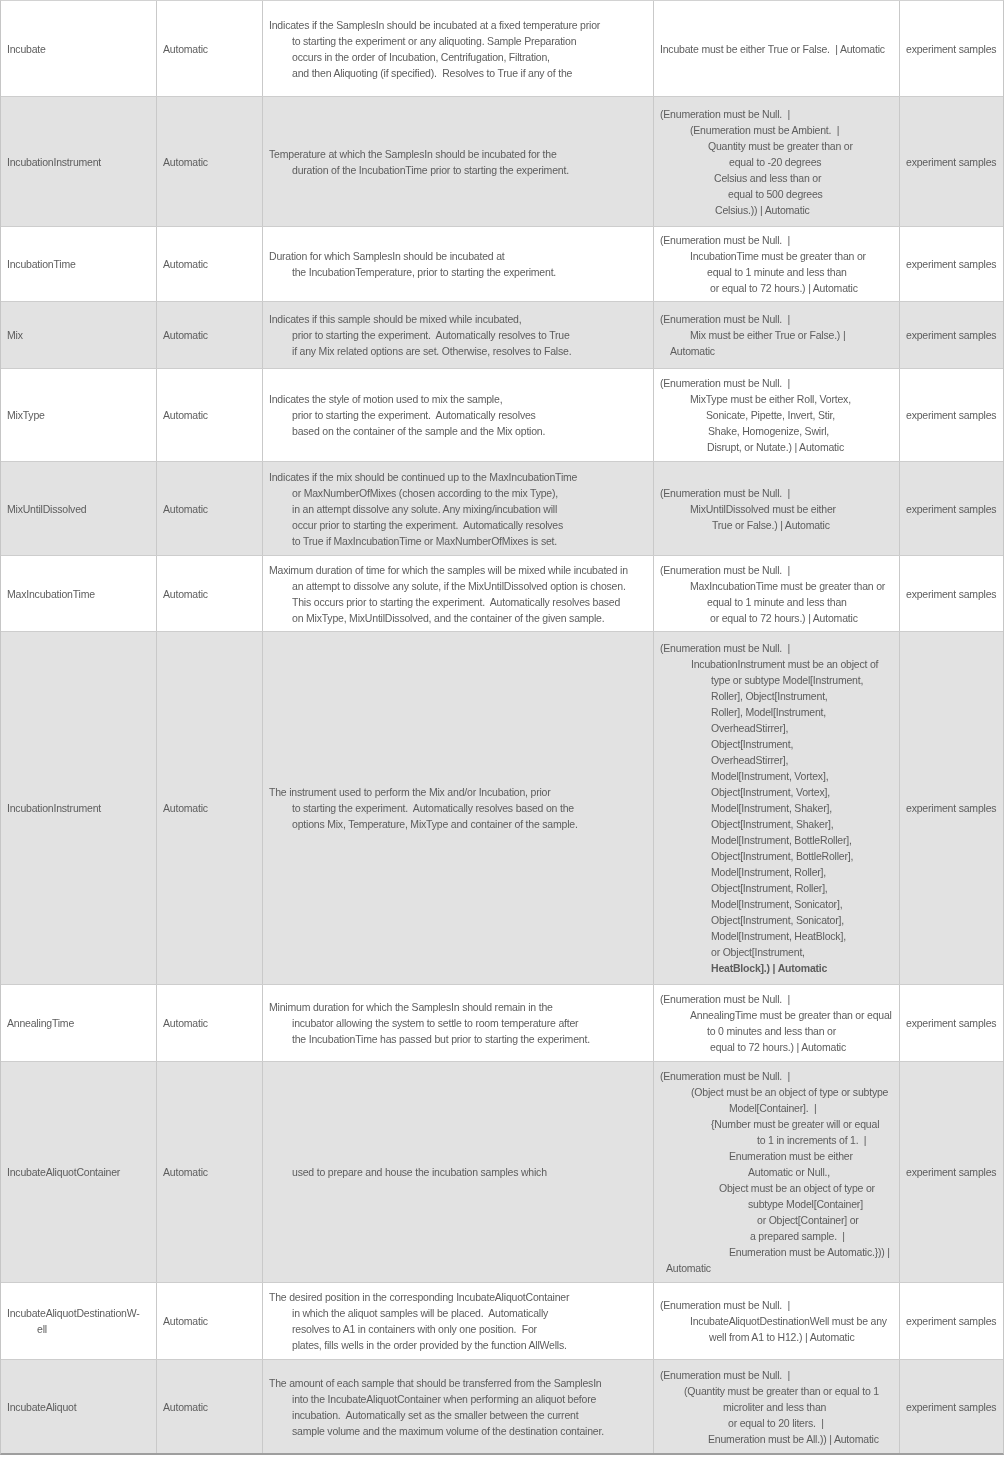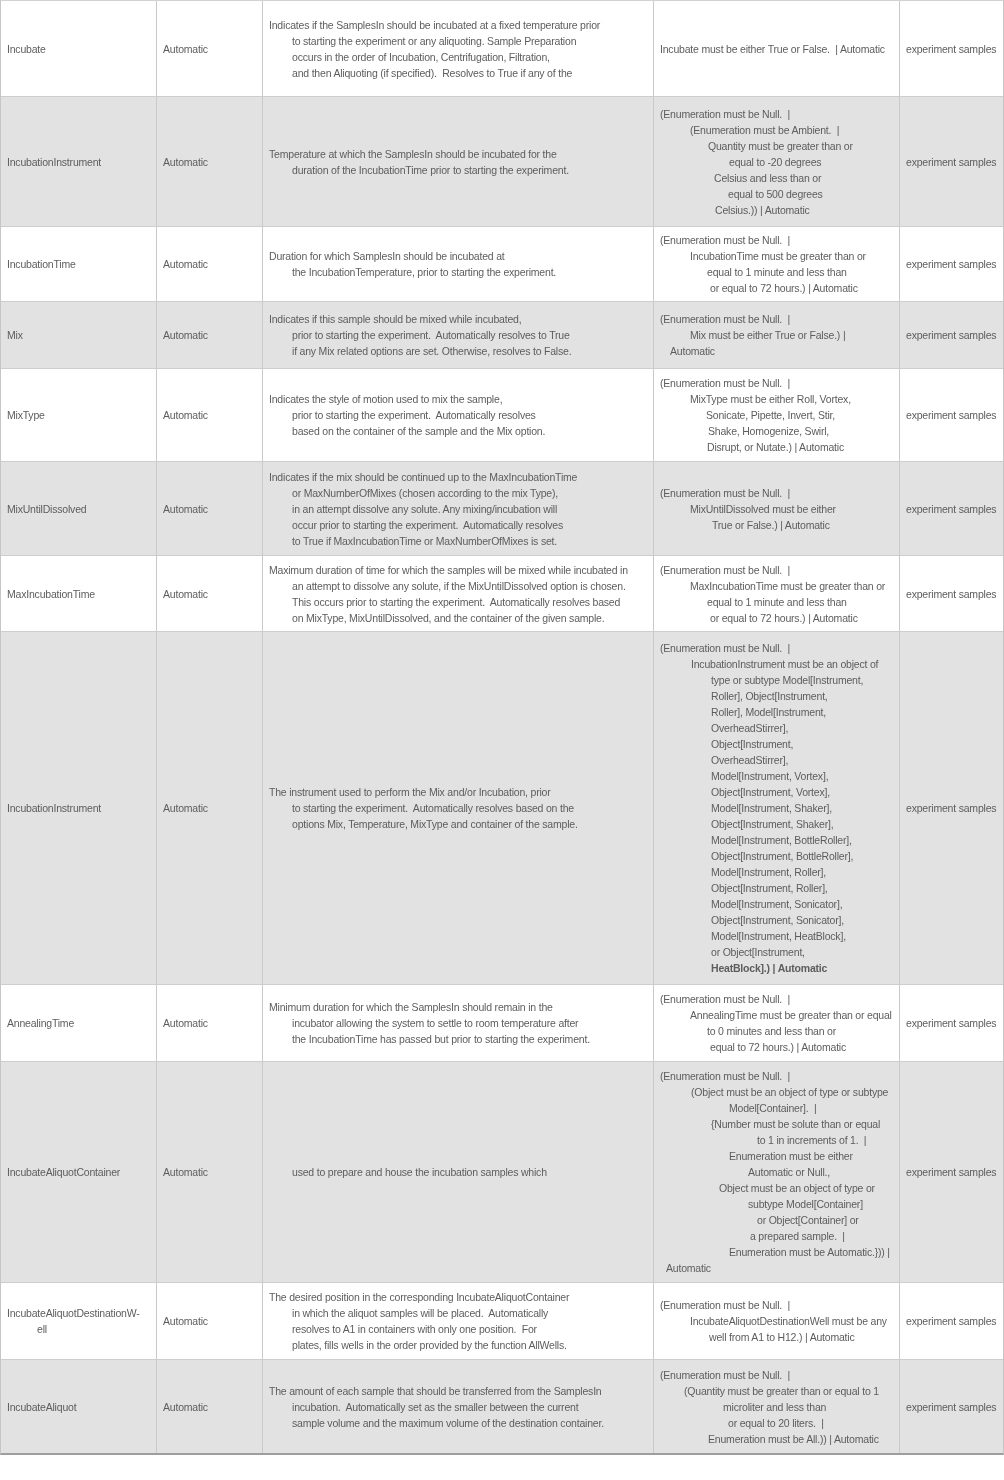--- a/index.html
+++ b/index.html
@@ -274,21 +274,21 @@
       <div class="cell col-default">
         <div class="line">Automatic</div>
       </div>
       <div class="cell col-description">
         <div class="line" style="padding-left: 23px;">used to prepare and house the incubation samples which</div>
       </div>
       <div class="cell col-pattern">
         <div class="line">(Enumeration must be Null.  |</div>
         <div class="line" style="padding-left: 31px;">(Object must be an object of type or subtype</div>
         <div class="line" style="padding-left: 69px;">Model[Container].  |</div>
-        <div class="line" style="padding-left: 51px;">{Number must be solute than or equal</div>
+        <div class="line" style="padding-left: 51px;">{Number must be greater will or equal</div>
         <div class="line" style="padding-left: 97px;">to 1 in increments of 1.  |</div>
         <div class="line" style="padding-left: 69px;">Enumeration must be either</div>
         <div class="line" style="padding-left: 88px;">Automatic or Null.,</div>
         <div class="line" style="padding-left: 59px;">Object must be an object of type or</div>
         <div class="line" style="padding-left: 88px;">subtype Model[Container]</div>
         <div class="line" style="padding-left: 97px;">or Object[Container] or</div>
         <div class="line" style="padding-left: 90px;">a prepared sample.  |</div>
         <div class="line" style="padding-left: 69px;">Enumeration must be Automatic.})) |</div>
         <div class="line" style="padding-left: 6px;">Automatic</div>
       </div>
@@ -321,20 +321,21 @@
     </div>
     <div class="trow shaded" style="min-height: 93px;">
       <div class="cell col-name">
         <div class="line">IncubateAliquot</div>
       </div>
       <div class="cell col-default">
         <div class="line">Automatic</div>
       </div>
       <div class="cell col-description">
         <div class="line">The amount of each sample that should be transferred from the SamplesIn</div>
+        <div class="line" style="padding-left: 23px;">into the IncubateAliquotContainer when performing an aliquot before</div>
         <div class="line" style="padding-left: 23px;">incubation.  Automatically set as the smaller between the current</div>
         <div class="line" style="padding-left: 23px;">sample volume and the maximum volume of the destination container.</div>
       </div>
       <div class="cell col-pattern">
         <div class="line">(Enumeration must be Null.  |</div>
         <div class="line" style="padding-left: 24px;">(Quantity must be greater than or equal to 1</div>
         <div class="line" style="padding-left: 63px;">microliter and less than</div>
         <div class="line" style="padding-left: 68px;">or equal to 20 liters.  |</div>
         <div class="line" style="padding-left: 48px;">Enumeration must be All.)) | Automatic</div>
       </div>

